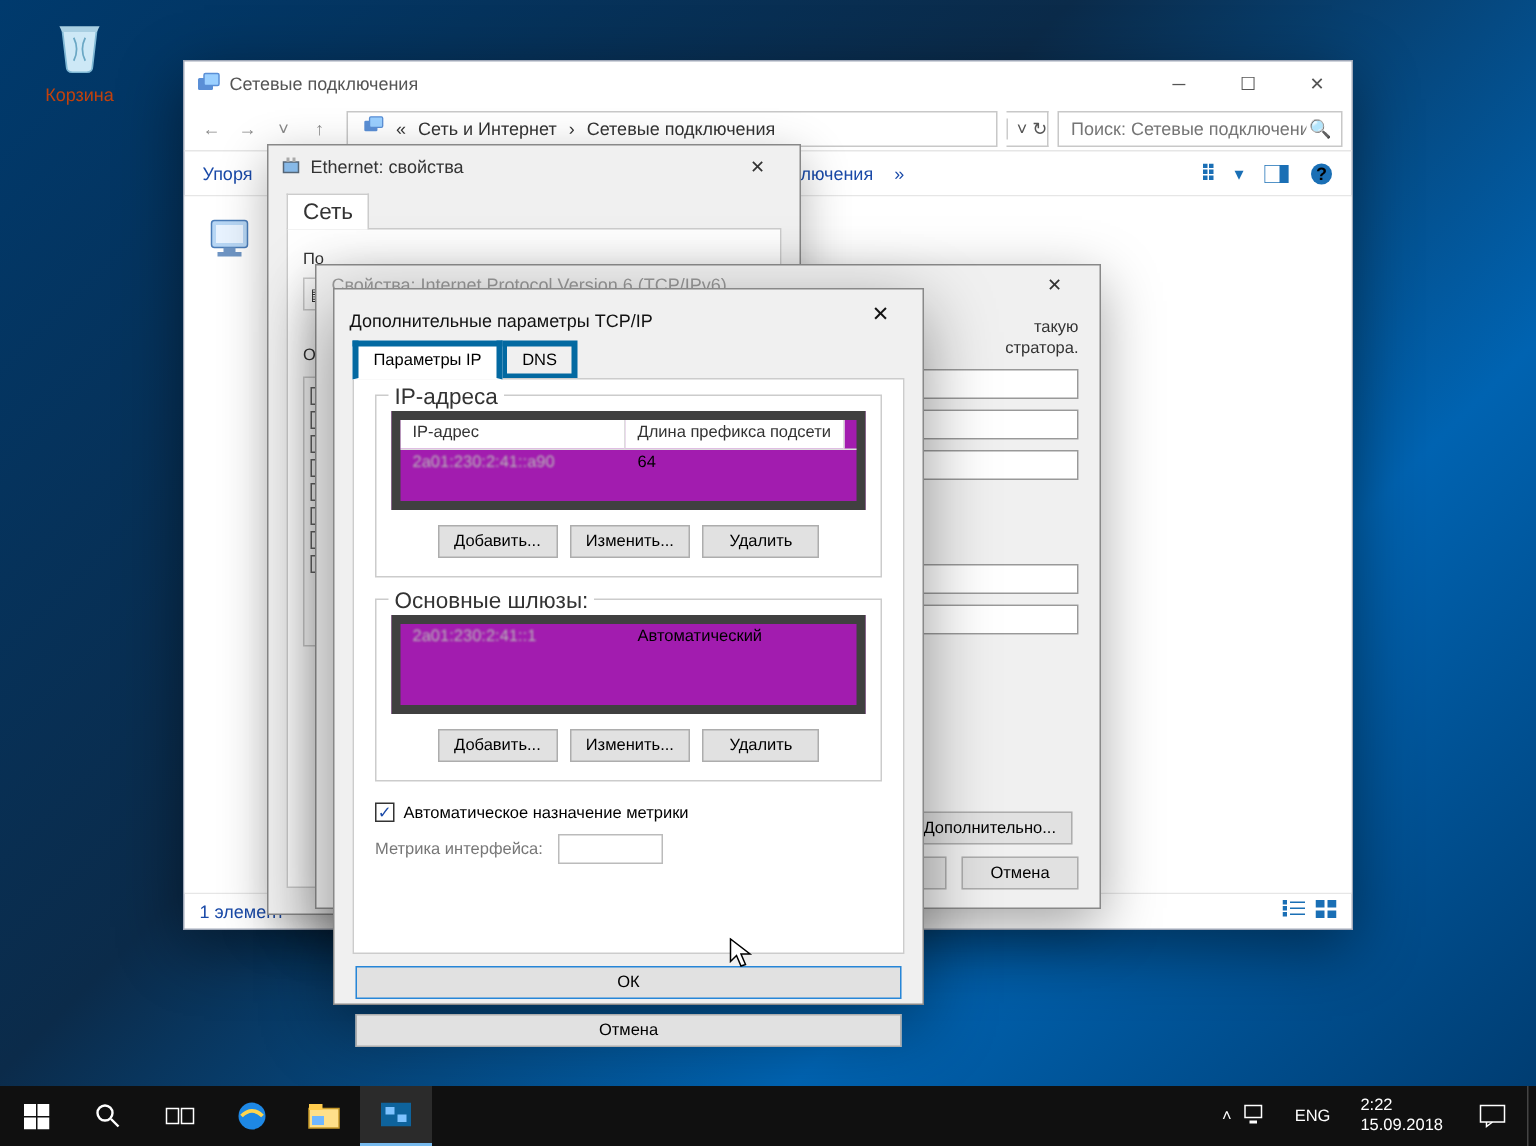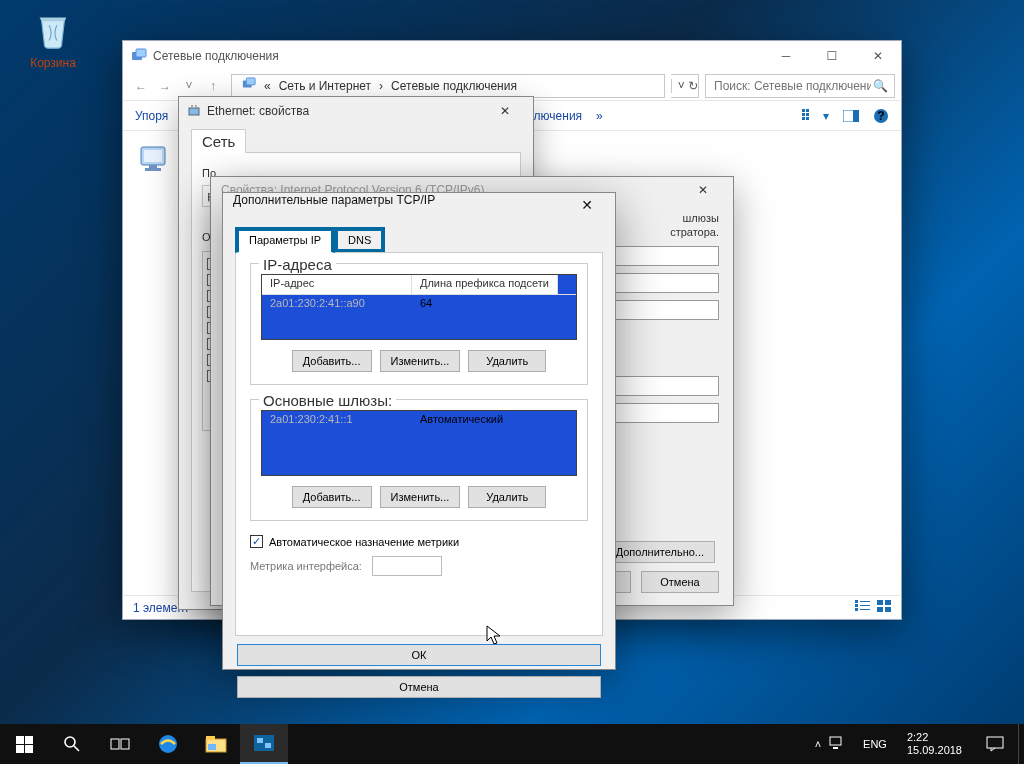--- a/index.html
+++ b/index.html
@@ -64,31 +64,31 @@
   .ip-row { display:flex; align-items:center; margin:5px 0; height:22px; padding-left:14px; }
   .ipv6-btns { display:flex; gap:10px; justify-content:flex-end; padding:6px 14px; position:absolute; bottom:6px; right:0; }
   .winbtn { min-width:78px; height:22px; border:1px solid #adadad; background:#e1e1e1; font-size:11px; display:inline-flex; align-items:center; justify-content:center; padding:0 10px; cursor:default; }
   .adv-btn { position:absolute; right:18px; bottom:42px; }
 
   
   .adv {
     position:absolute; left:222px; top:192px; width:394px; height:478px;
     background:#f0f0f0; border:1px solid #888; box-shadow:0 14px 44px rgba(0,0,0,.4);
   }
-  .adv-titlebar { height:28px; display:flex; align-items:flex-start; padding:0 10px; font-size:12px; color:#111;gap:24px; }
+  .adv-titlebar { height:28px; display:flex; align-items:flex-end; padding:0 10px; font-size:12px; color:#111;gap:24px; }
   .adv-close { margin-left:auto; width:36px; height:24px; display:flex; align-items:center; justify-content:center; font-size:14px; }
   .adv-body { padding:6px 12px 0 12px; }
   .tabs { display:flex; font-size:11px; }
   .tab { border:4px solid #0369a1; padding:3px 10px; background:#f0f0f0; margin-right:-1px; }
   .tab.active { background:#fff; border-bottom:1px solid #fff; position:relative; z-index:2; }
   .tabpane { border:1px solid #ccc; background:#fff; margin-top:-1px; height:384px; padding:10px 14px; position:relative; }
 
   .group { border:1px solid #ccc; padding:10px 10px 12px 10px; margin-bottom:14px; position:relative; }
   .group-title { position:absolute; top:-8px; left:8px; background:#fff; padding:0 4px; font-size:15px; color:#333; }
-  .listview { height:66px; border:1px solid #404040; background:#1d4ed8; font-size:11px; }
+  .listview { height:66px; border:6px solid #404040; background:#a21caf; font-size:11px; }
   .lv-head { display:flex; height:20px; border-bottom:1px solid #ddd; }
   .lv-head div { padding:2px 8px; border-right:1px solid #ddd; background:#fff; color:#333; }
   .lv-head .col1 { width:150px; }
   .lv-row { display:flex; font-size:11px; }
   .lv-row div { padding:2px 8px; }
   .lv-row .col1 { width:150px; color:#b8b8b8; filter:blur(0.7px); }
   .btn-row { display:flex; gap:8px; justify-content:center; margin-top:10px; }
   .grey-text { color:#777; }
 
   .checkline { display:flex; align-items:center; gap:6px; font-size:11px; margin-top:4px; }
@@ -275,21 +275,21 @@
     </div>
   </div>
 </div>
 
 <div class="ipv6-props">
   <div class="ipv6-title">
     <span style="color:#999">Свойства: Internet Protocol Version 6 (TCP/IPv6)</span>
     <div style="margin-left:auto" class="dlg-close">✕</div>
   </div>
   <div class="ipv6-body">
-    <div style="text-align:right"><span class="ipv6-txt">шлюзы</span></div>
+    <div style="text-align:right"><span class="ipv6-txt">такую</span></div>
     <div style="text-align:right"><span class="ipv6-txt">стратора.</span></div>
     <div class="ip-row">
         <div class="ip-input"></div>
       </div>
     <div class="ip-row">
         <div class="ip-input"></div>
       </div>
     <div class="ip-row">
         <div class="ip-input"></div>
       </div>

